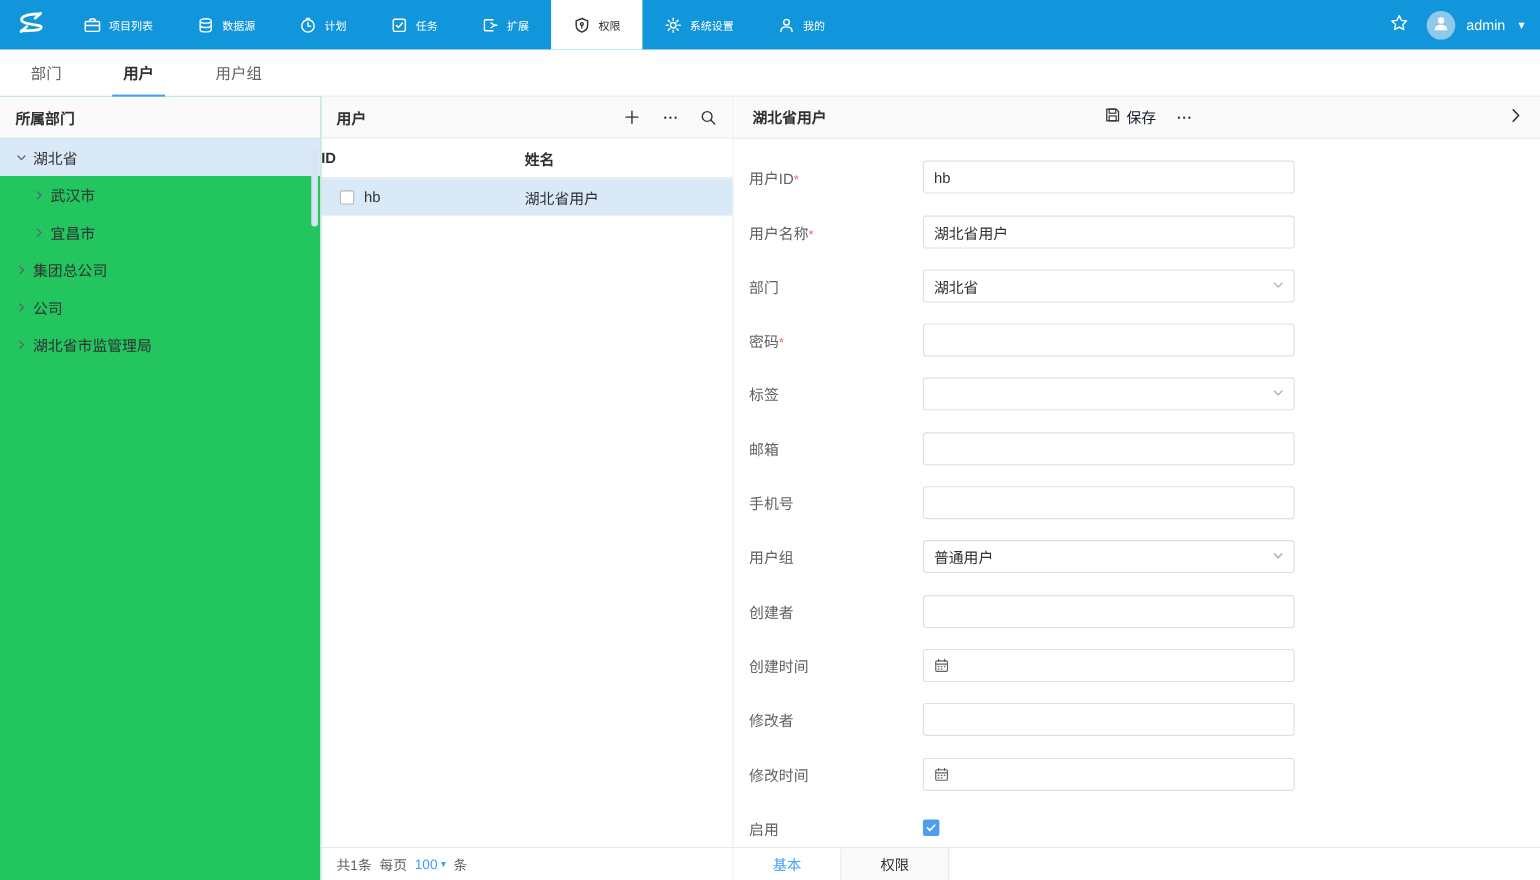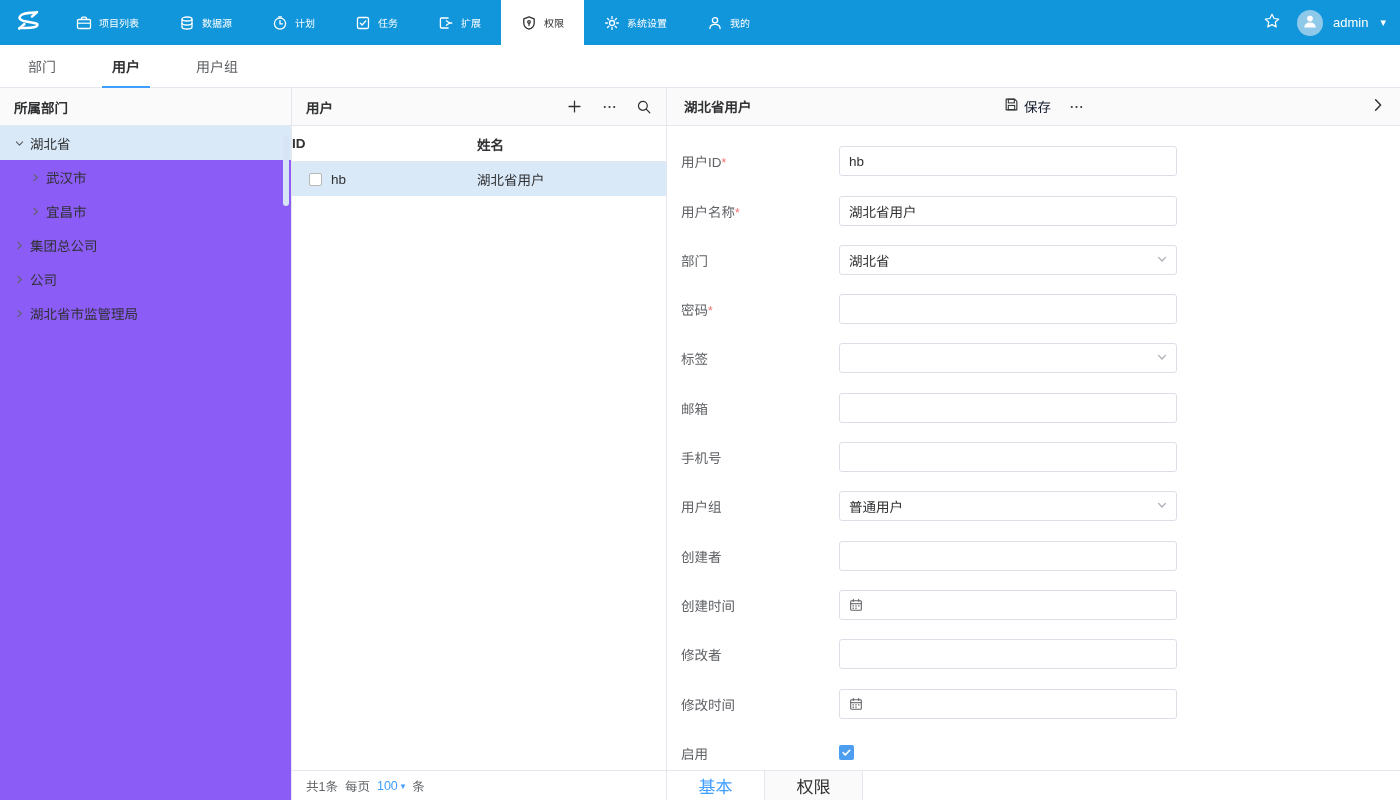--- a/index.html
+++ b/index.html
@@ -90,21 +90,21 @@
     height: 712px;
     align-items: stretch;
   }
 
   
   #col-tree {
     width: 292px;
     flex: 0 0 292px;
     border-right: 1px solid #e4e7ed;
     display: flex; flex-direction: column;
-    background: #8b5cf6;
+    background: #22c55e;
     position: relative;
   }
   .panel-head {
     height: 38px;
     display: flex; align-items: center;
     padding: 0 14px;
     font-size: 13.5px;
     font-weight: bold;
     color: #303133;
     border-bottom: 1px solid #e4e7ed;
@@ -278,21 +278,21 @@
 
   #detail-tabs {
     height: 30px;
     border-top: 1px solid #e4e7ed;
     display: flex; align-items: stretch;
     background: #fff;
   }
   .dtab {
     display: flex; align-items: center; justify-content: center;
     width: 98px;
-    font-size: 17px;
+    font-size: 13px;
     color: #303133;
     cursor: pointer;
     user-select: none;
     border-right: 1px solid #e4e7ed;
     background: #fff;
   }
   .dtab.active { color: #409eff; background: #fff; }
   .dtab.inactive { background: #fafafa; color: #303133; }
 </style>
 </head>

